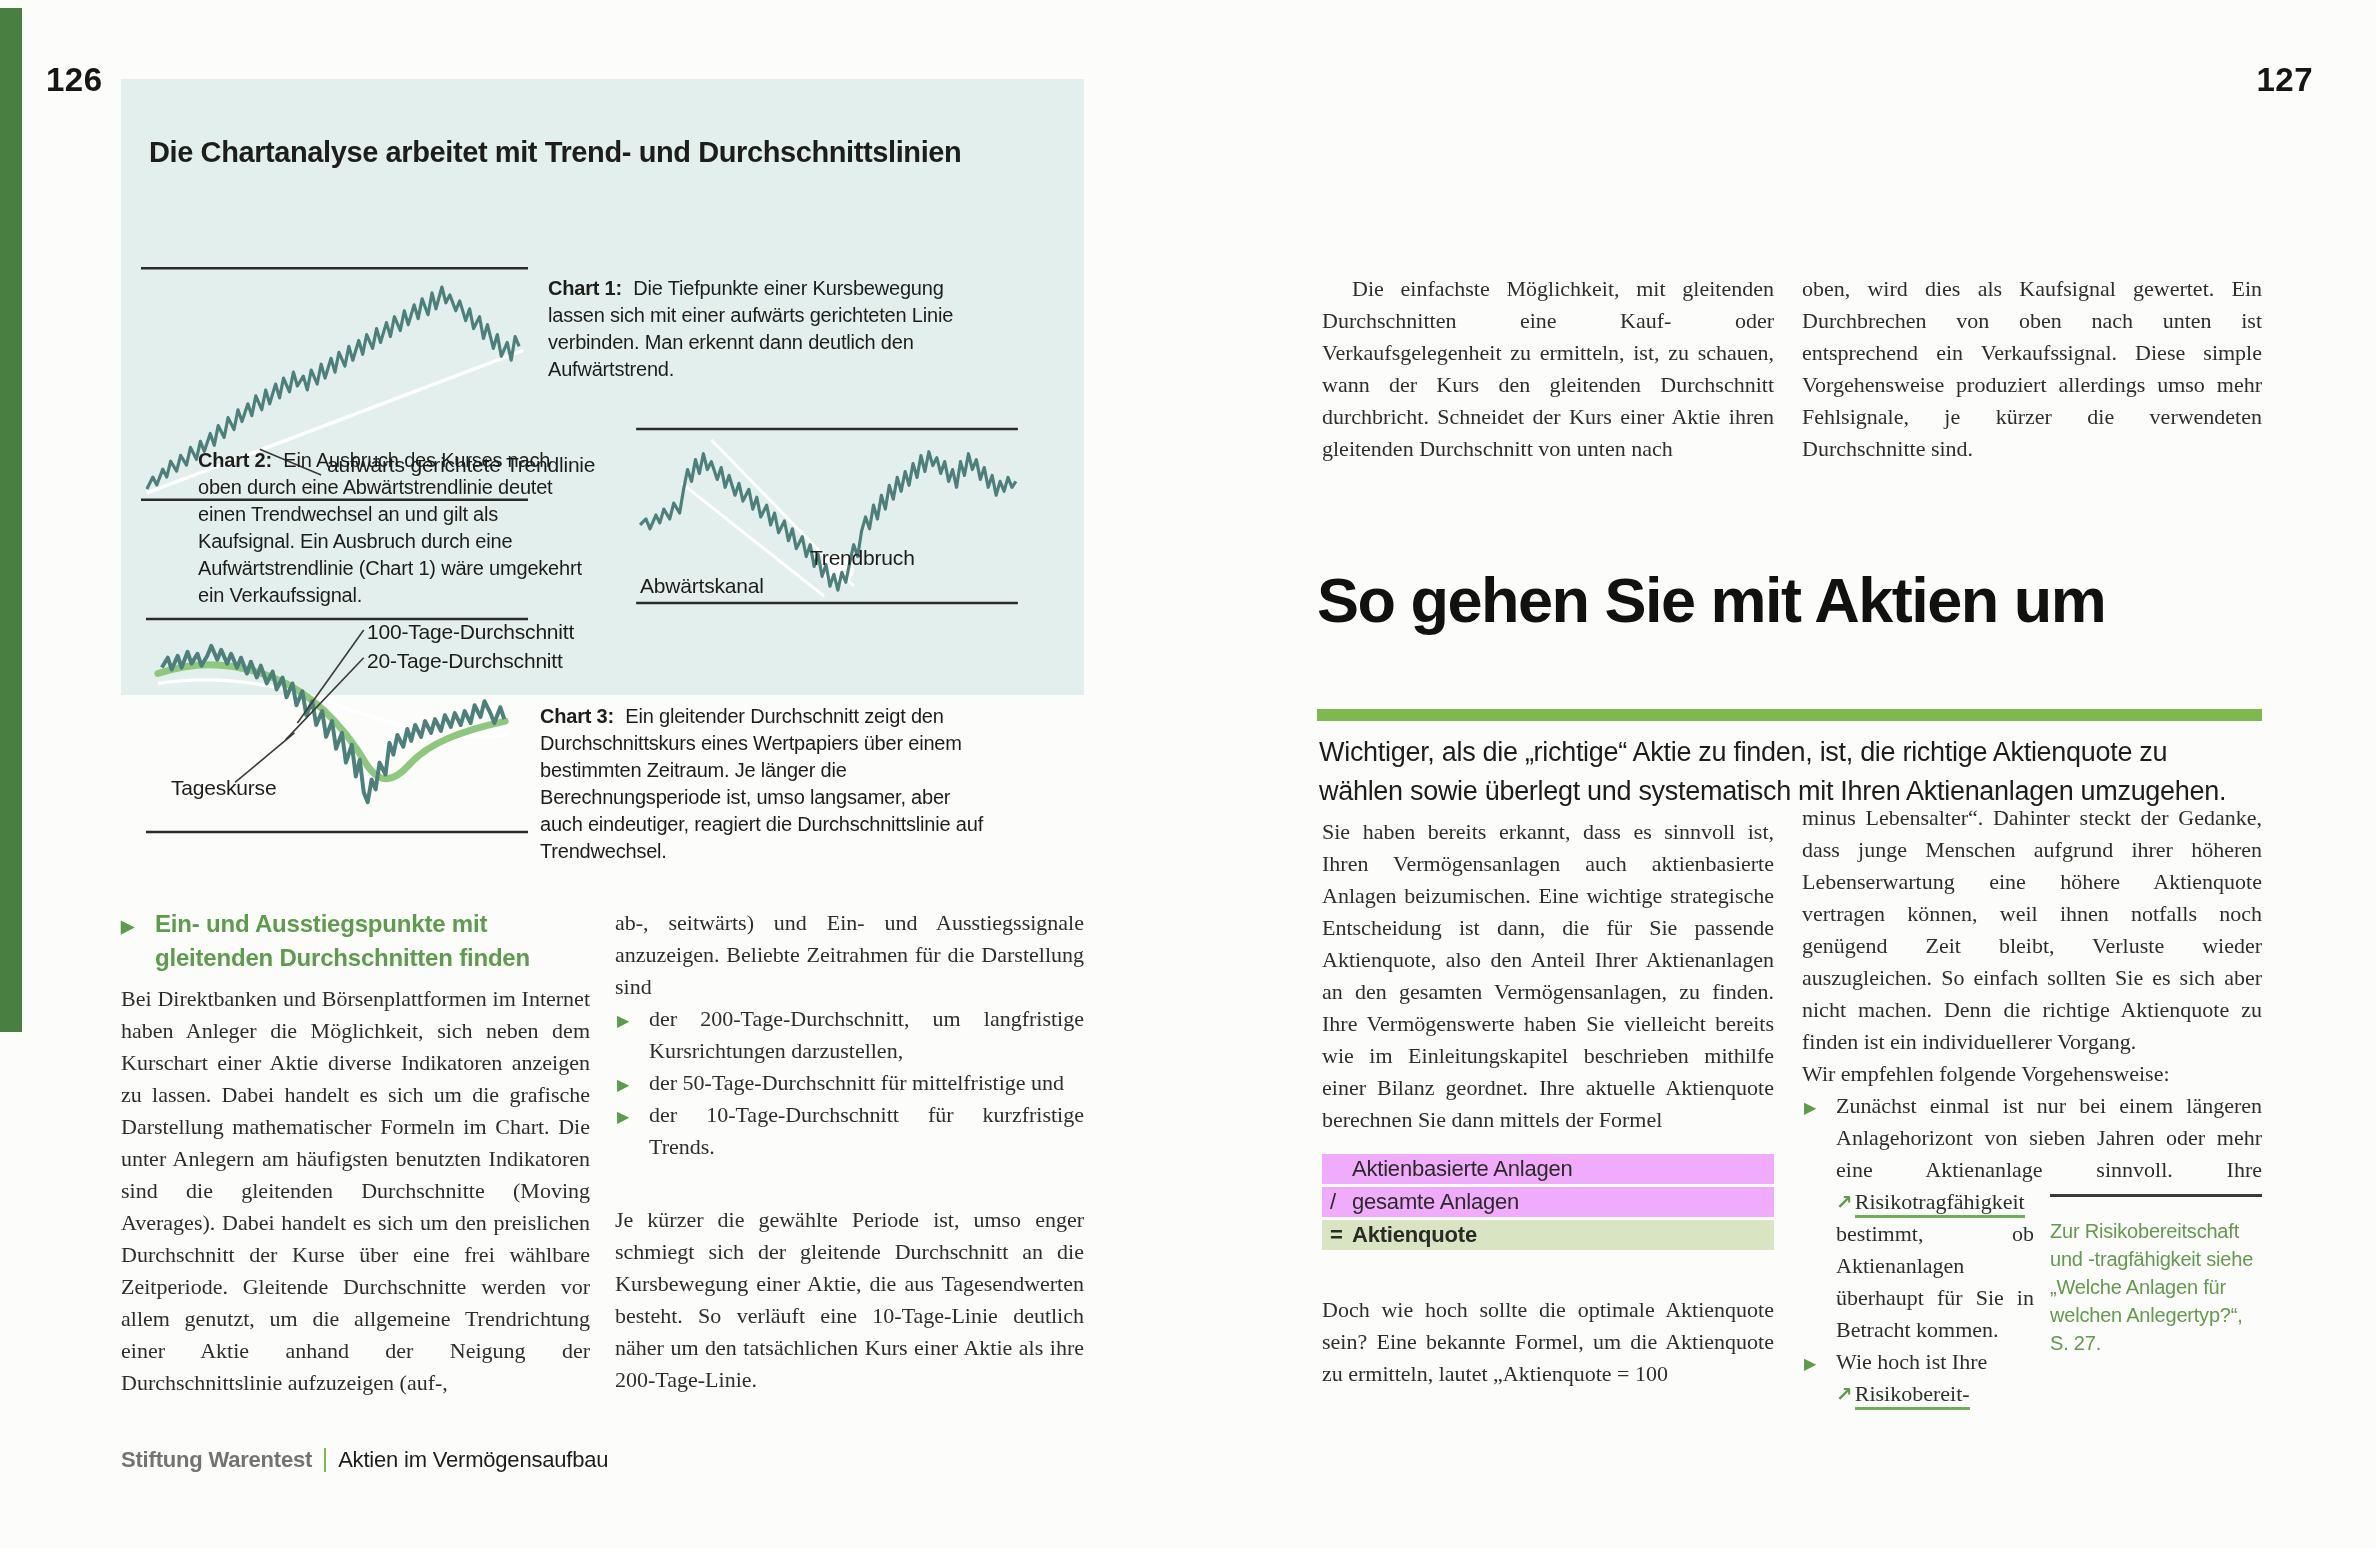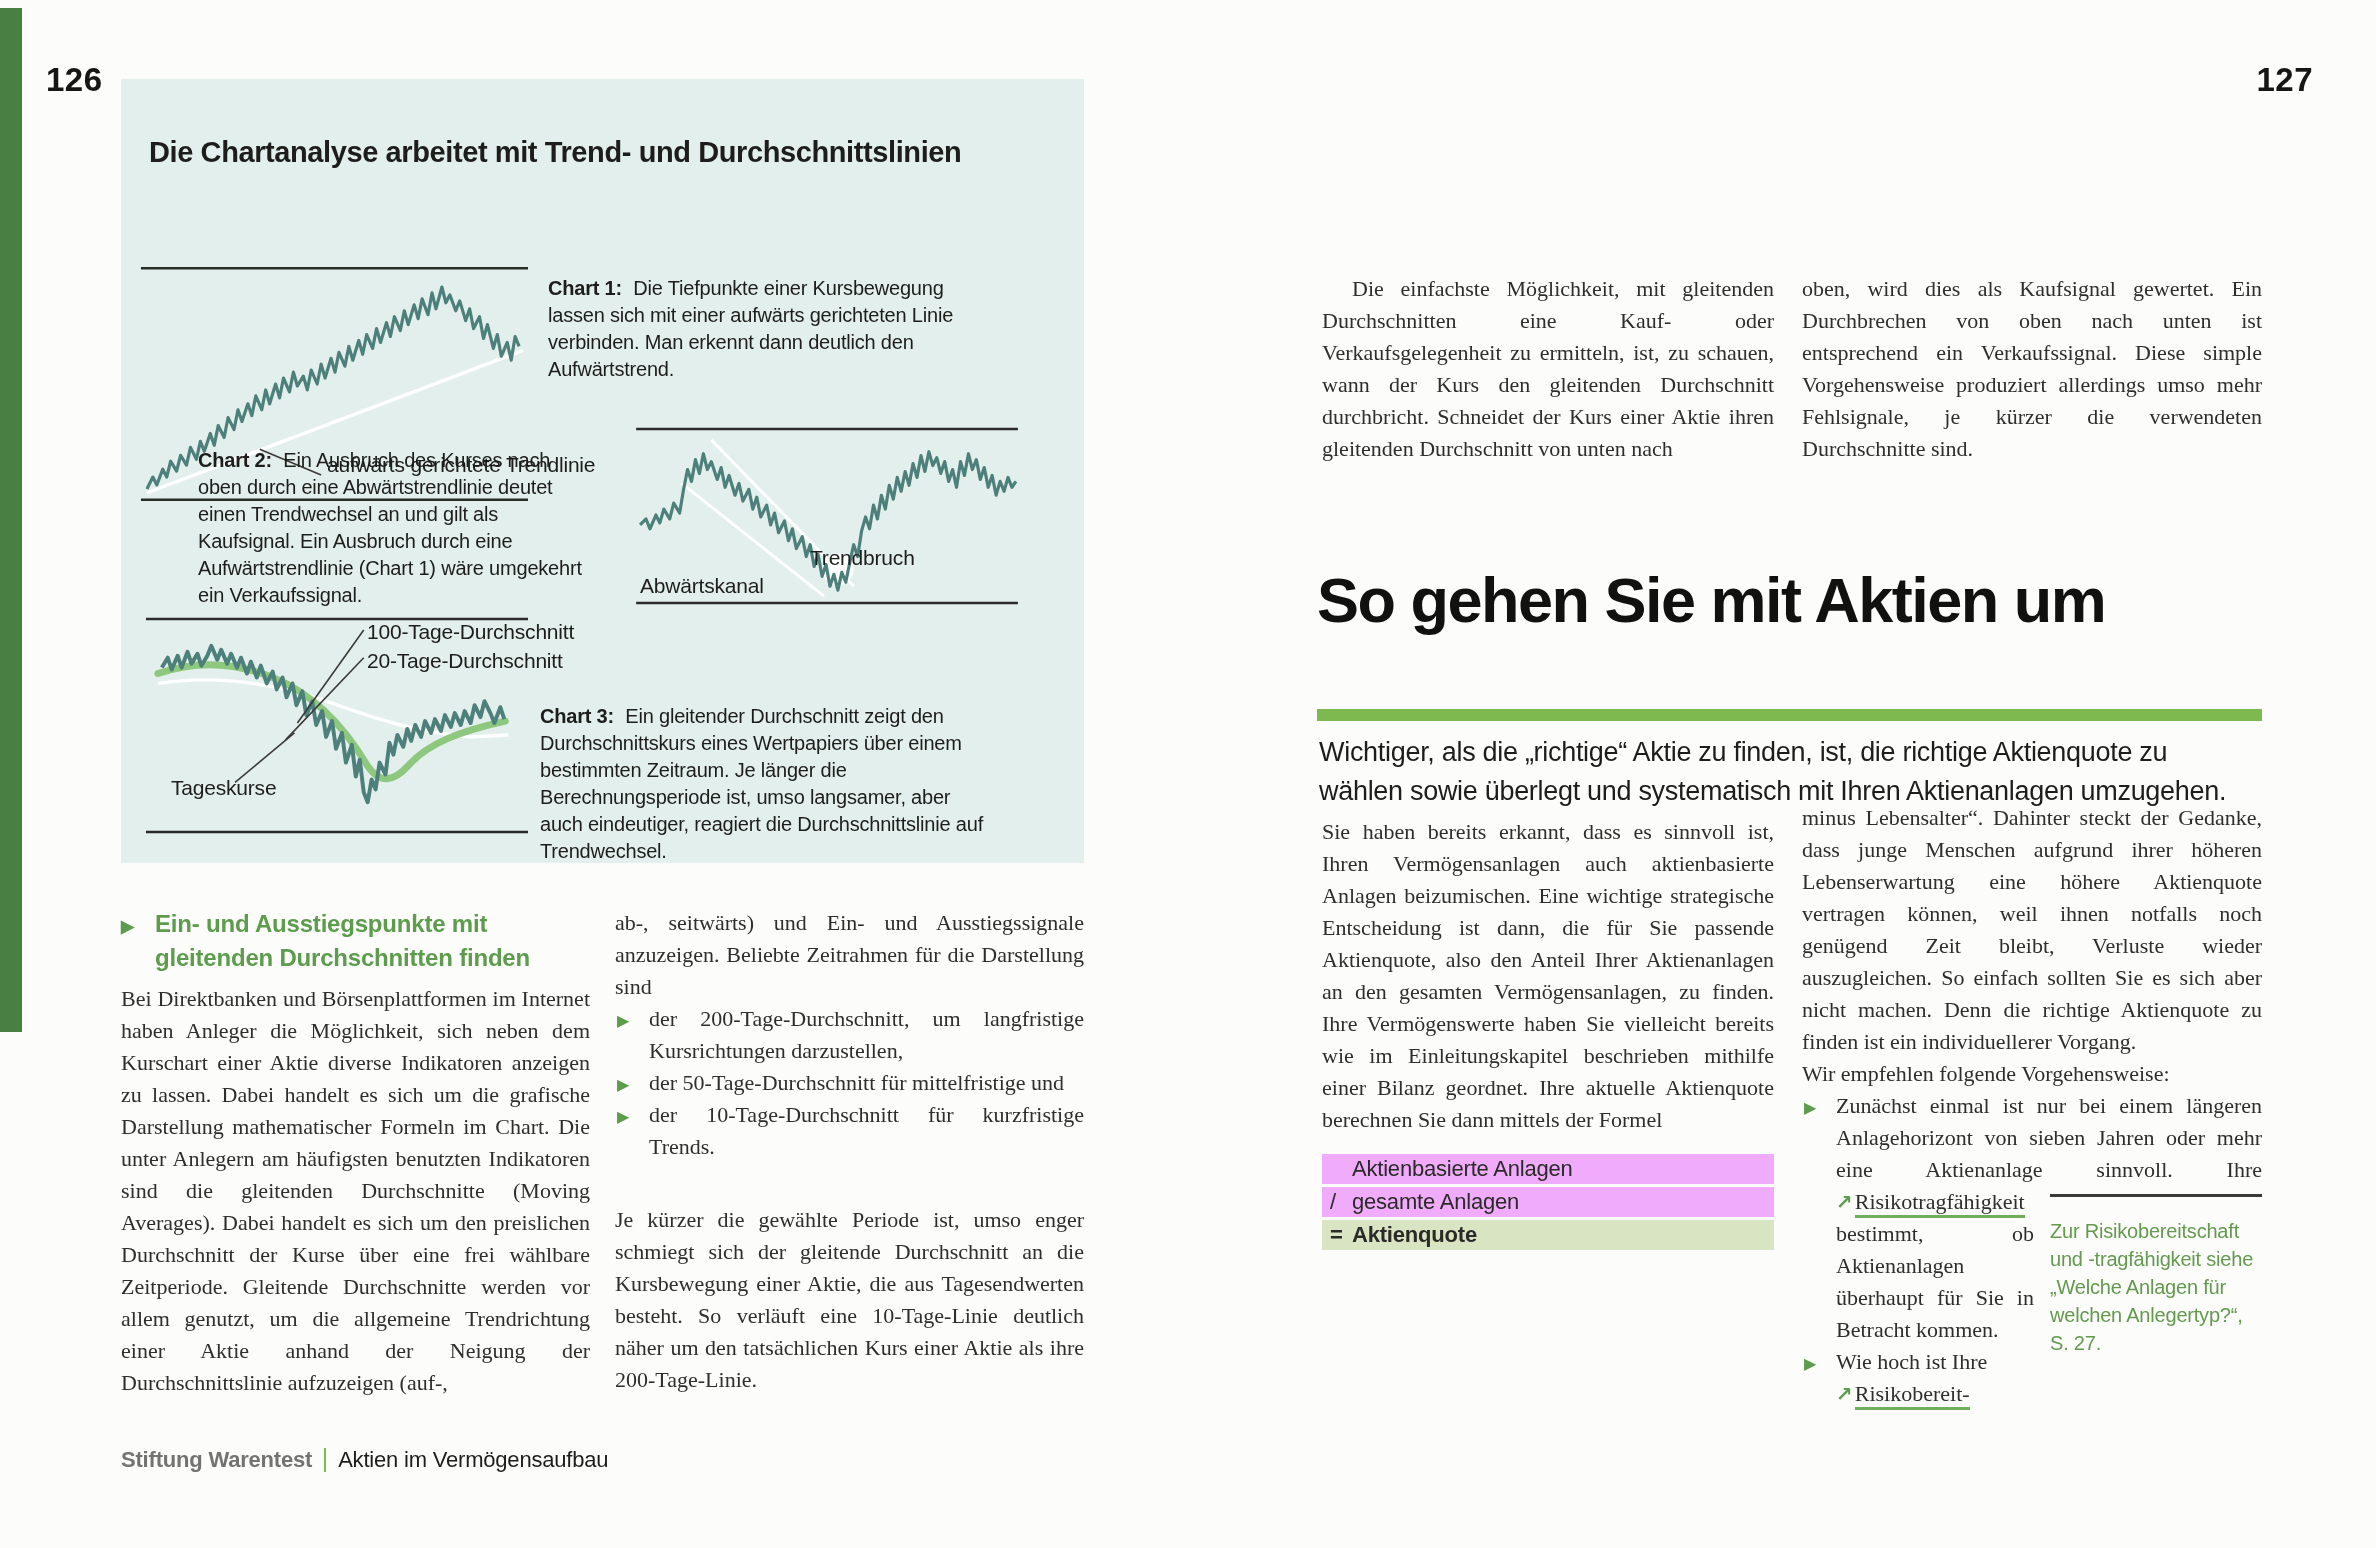--- a/index.html
+++ b/index.html
@@ -15,21 +15,21 @@
   
   .pagenum{font-size:33px;font-weight:bold;color:#161614;letter-spacing:0.5px;}
   .serif{font-family:"Liberation Serif","DejaVu Serif",serif;font-size:22px;line-height:32px;color:#2e2e2a;text-align:justify;hyphens:auto;-webkit-hyphens:auto;}
   .sans-cap{font-size:20px;line-height:27px;color:#1d1d1b;letter-spacing:-0.2px;}
   .lead{font-weight:bold;margin-right:6px;}
 
   
   #edge-bar{left:0;top:8px;width:22px;height:1024px;background:#478040;}
 
   
-  #chart-box{left:121px;top:79px;width:963px;height:784px;background:#e3efec;}
+  #chart-box{left:121px;top:79px;width:963px;height:616px;background:#e3efec;}
   #box-title{left:28px;top:57px;font-size:29px;font-weight:bold;color:#1d1d1b;letter-spacing:-0.4px;}
   .plot{position:absolute;}
   .plot-label{position:absolute;font-size:21px;color:#1d1d1b;letter-spacing:-0.2px;white-space:nowrap;}
   .cap{position:absolute;}
 
   #cap1{left:427px;top:196px;width:428px;}
   #cap2{left:77px;top:368px;width:398px;}
   #cap3{left:419px;top:624px;width:447px;}
 
   #chart1-svg{left:18px;top:186px;width:391px;height:238px;}
@@ -185,20 +185,21 @@
     </div>
     <div class="f-row f-row-2">
       <span class="f-op">/</span>
       <span>gesamte Anlagen</span>
     </div>
     <div class="f-row f-row-3">
       <span class="f-op">=</span>
       <span>Aktienquote</span>
     </div>
   </div>
+  <p id="p127-para2" class="serif" style="margin-bottom:0;">Doch wie hoch sollte die optimale Aktienquote sein? Eine bekannte Formel, um die Aktienquote zu ermitteln, lautet „Aktienquote = 100</p>
 </div>
 
 <div id="p127-col2" class="abs">
   <p class="serif" style="margin:0;">minus Lebensalter“. Dahinter steckt der Gedanke, dass junge Menschen aufgrund ihrer höheren Lebenserwartung eine höhere Aktienquote vertragen können, weil ihnen notfalls noch genügend Zeit bleibt, Verluste wieder auszugleichen. So einfach sollten Sie es sich aber nicht machen. Denn die richtige Aktienquote zu finden ist ein individuellerer Vorgang.</p>
   <p class="serif" style="margin:0;text-align:left;">Wir empfehlen folgende Vorgehensweise:</p>
   <div class="b-item serif">
     <span class="tri">▶</span>
     <span>Zunächst einmal ist nur bei einem längeren Anlagehorizont von sieben Jahren oder mehr eine Aktienanlage sinnvoll. Ihre</span>
     <span class="xarrow">↗</span><span class="xlink">Risikotragfähigkeit</span>
     <aside id="margin-note">

